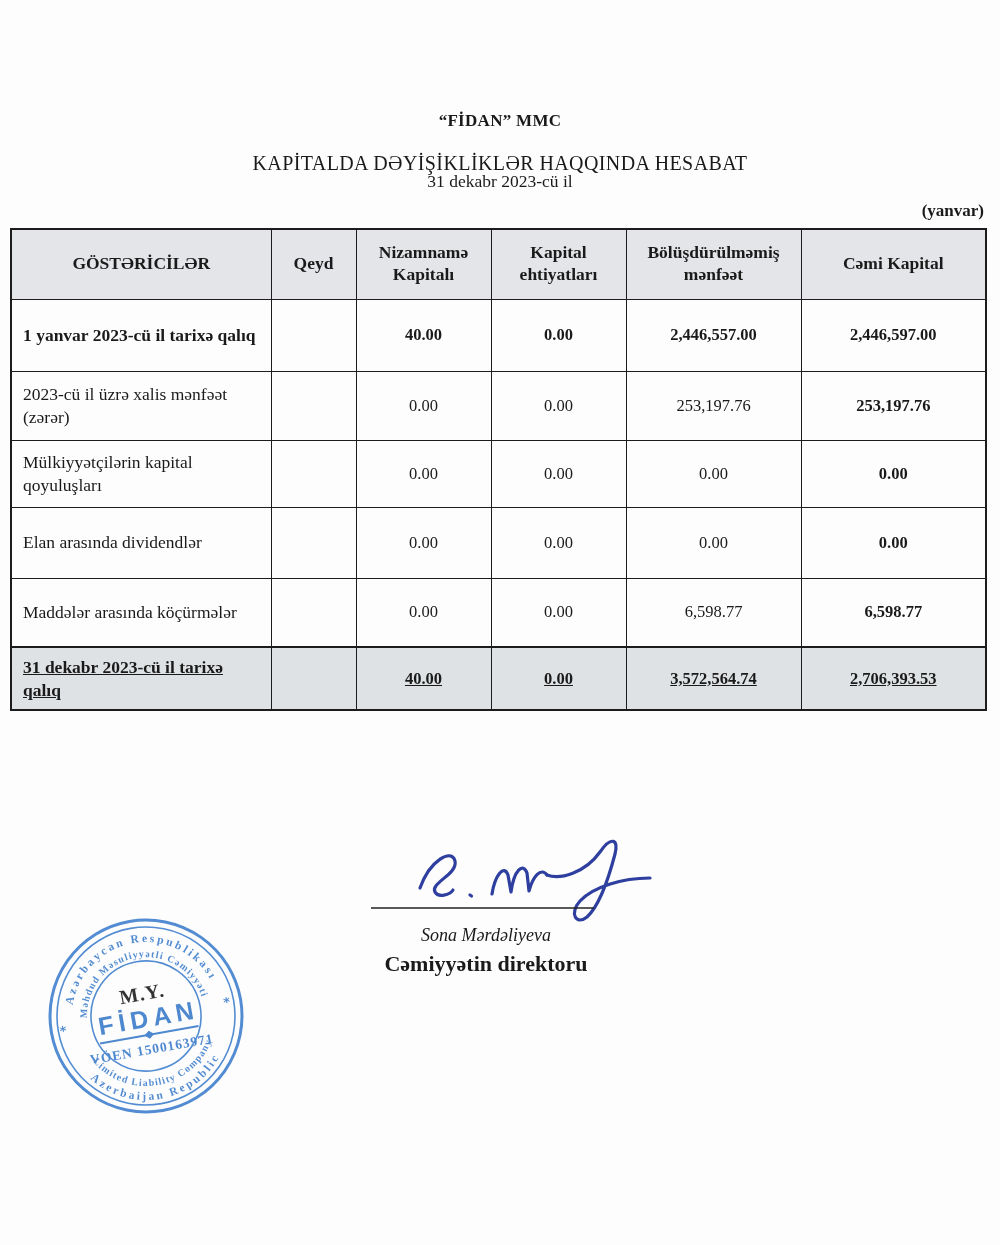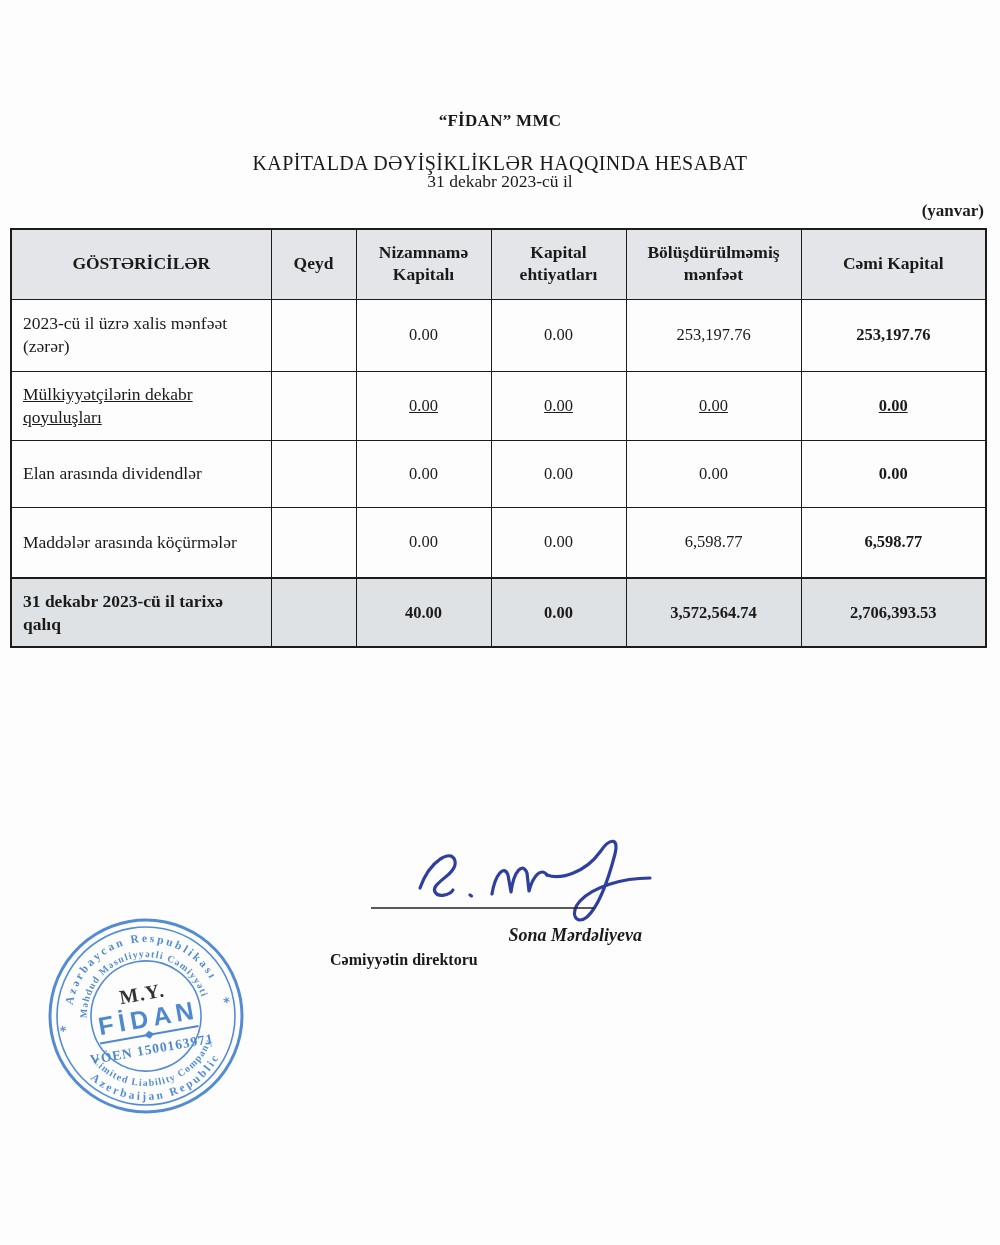--- a/index.html
+++ b/index.html
@@ -17,35 +17,35 @@
     font-size:17.5px;font-weight:normal;}
   .manat{position:absolute;right:16px;top:201px;font-size:17px;font-weight:bold;}
   
   table.eq{position:absolute;left:10px;top:228px;width:975px;
     border-collapse:collapse;table-layout:fixed;border:2.5px solid #1c1c1c;}
   table.eq th,table.eq td{border:1.5px solid #1c1c1c;vertical-align:middle;
     overflow:hidden;}
   table.eq thead tr{height:70px;background:#e3e5e8;font-family:Liberation Serif, serif;}
   table.eq th{font-size:17.5px;font-weight:bold;text-align:center;padding:2px 6px;line-height:1.25;}
   table.eq tbody tr:nth-child(1){height:72px;}
-  table.eq tbody tr:nth-child(2){height:69px;text-decoration:underline;}
+  table.eq tbody tr:nth-child(2){height:69px;}
   table.eq tbody tr:nth-child(3){height:67px;}
   table.eq tbody tr:nth-child(4){height:71px;}
   table.eq tbody tr:nth-child(5){height:69px;}
   table.eq tbody tr:nth-child(6){height:63px;text-decoration:underline;}
   td.lbl{font-size:17.5px;text-align:left;padding:4px 8px 4px 11px;line-height:1.3;}
   td.num{font-size:16.5px;text-align:center;padding:2px 4px;}
   td.qeyd{font-size:16px;}
   .b{font-weight:bold;}
   tr.total td{background:#dfe2e4;border-top:2.5px solid #1c1c1c;}
   
-  .signer-name{position:absolute;left:330px;top:925px;width:312px;text-align:right;
-    font-size:18px;font-weight:bold;font-style:italic;}
-  .signer-role{position:absolute;left:330px;top:951px;width:312px;
-    font-size:16px;font-weight:bold;}
+  .signer-name{position:absolute;left:330px;top:925px;width:312px;text-align:center;
+    font-size:18px;font-weight:normal;font-style:italic;}
+  .signer-role{position:absolute;left:330px;top:951px;width:312px;text-align:center;
+    font-size:22px;font-weight:bold;}
   
   svg.overlay{position:absolute;left:0;top:0;}
   .so{font-family:"Liberation Serif",serif;font-size:11.5px;font-weight:bold;
     letter-spacing:2.6px;fill:#3a7ccc;}
   .si{font-family:"Liberation Serif",serif;font-size:9.8px;font-weight:bold;
     letter-spacing:1.2px;fill:#3a7ccc;}
   .sep{font-family:"DejaVu Sans",sans-serif;font-size:13px;font-weight:bold;fill:#3a7ccc;}
   .my{font-family:"Liberation Serif",serif;font-size:20px;font-weight:bold;
     letter-spacing:1px;fill:#161616;}
   .fidan{font-family:"Liberation Sans",sans-serif;font-size:25px;font-weight:bold;
@@ -77,29 +77,37 @@
         <th>GÖSTƏRİCİLƏR</th>
         <th>Qeyd</th>
         <th>Nizamnamə Kapitalı</th>
         <th>Kapital ehtiyatları</th>
         <th>Bölüşdürülməmiş mənfəət</th>
         <th>Cəmi Kapital</th>
       </tr>
     </thead>
     <tbody>
         <tr>
+          <td class="lbl b">1 yanvar 2023-cü il tarixə qalıq</td>
+          <td class="qeyd"></td>
+          <td class="num b">40.00</td>
+          <td class="num b">0.00</td>
+          <td class="num b">2,446,557.00</td>
+          <td class="num b">2,446,597.00</td>
+        </tr>
+        <tr>
           <td class="lbl">2023-cü il üzrə xalis mənfəət (zərər)</td>
           <td class="qeyd"></td>
           <td class="num">0.00</td>
           <td class="num">0.00</td>
           <td class="num">253,197.76</td>
           <td class="num b">253,197.76</td>
         </tr>
         <tr>
-          <td class="lbl">Mülkiyyətçilərin dekabr qoyuluşları</td>
+          <td class="lbl">Mülkiyyətçilərin kapital qoyuluşları</td>
           <td class="qeyd"></td>
           <td class="num">0.00</td>
           <td class="num">0.00</td>
           <td class="num">0.00</td>
           <td class="num b">0.00</td>
         </tr>
         <tr>
           <td class="lbl">Elan arasında dividendlər</td>
           <td class="qeyd"></td>
           <td class="num">0.00</td>

